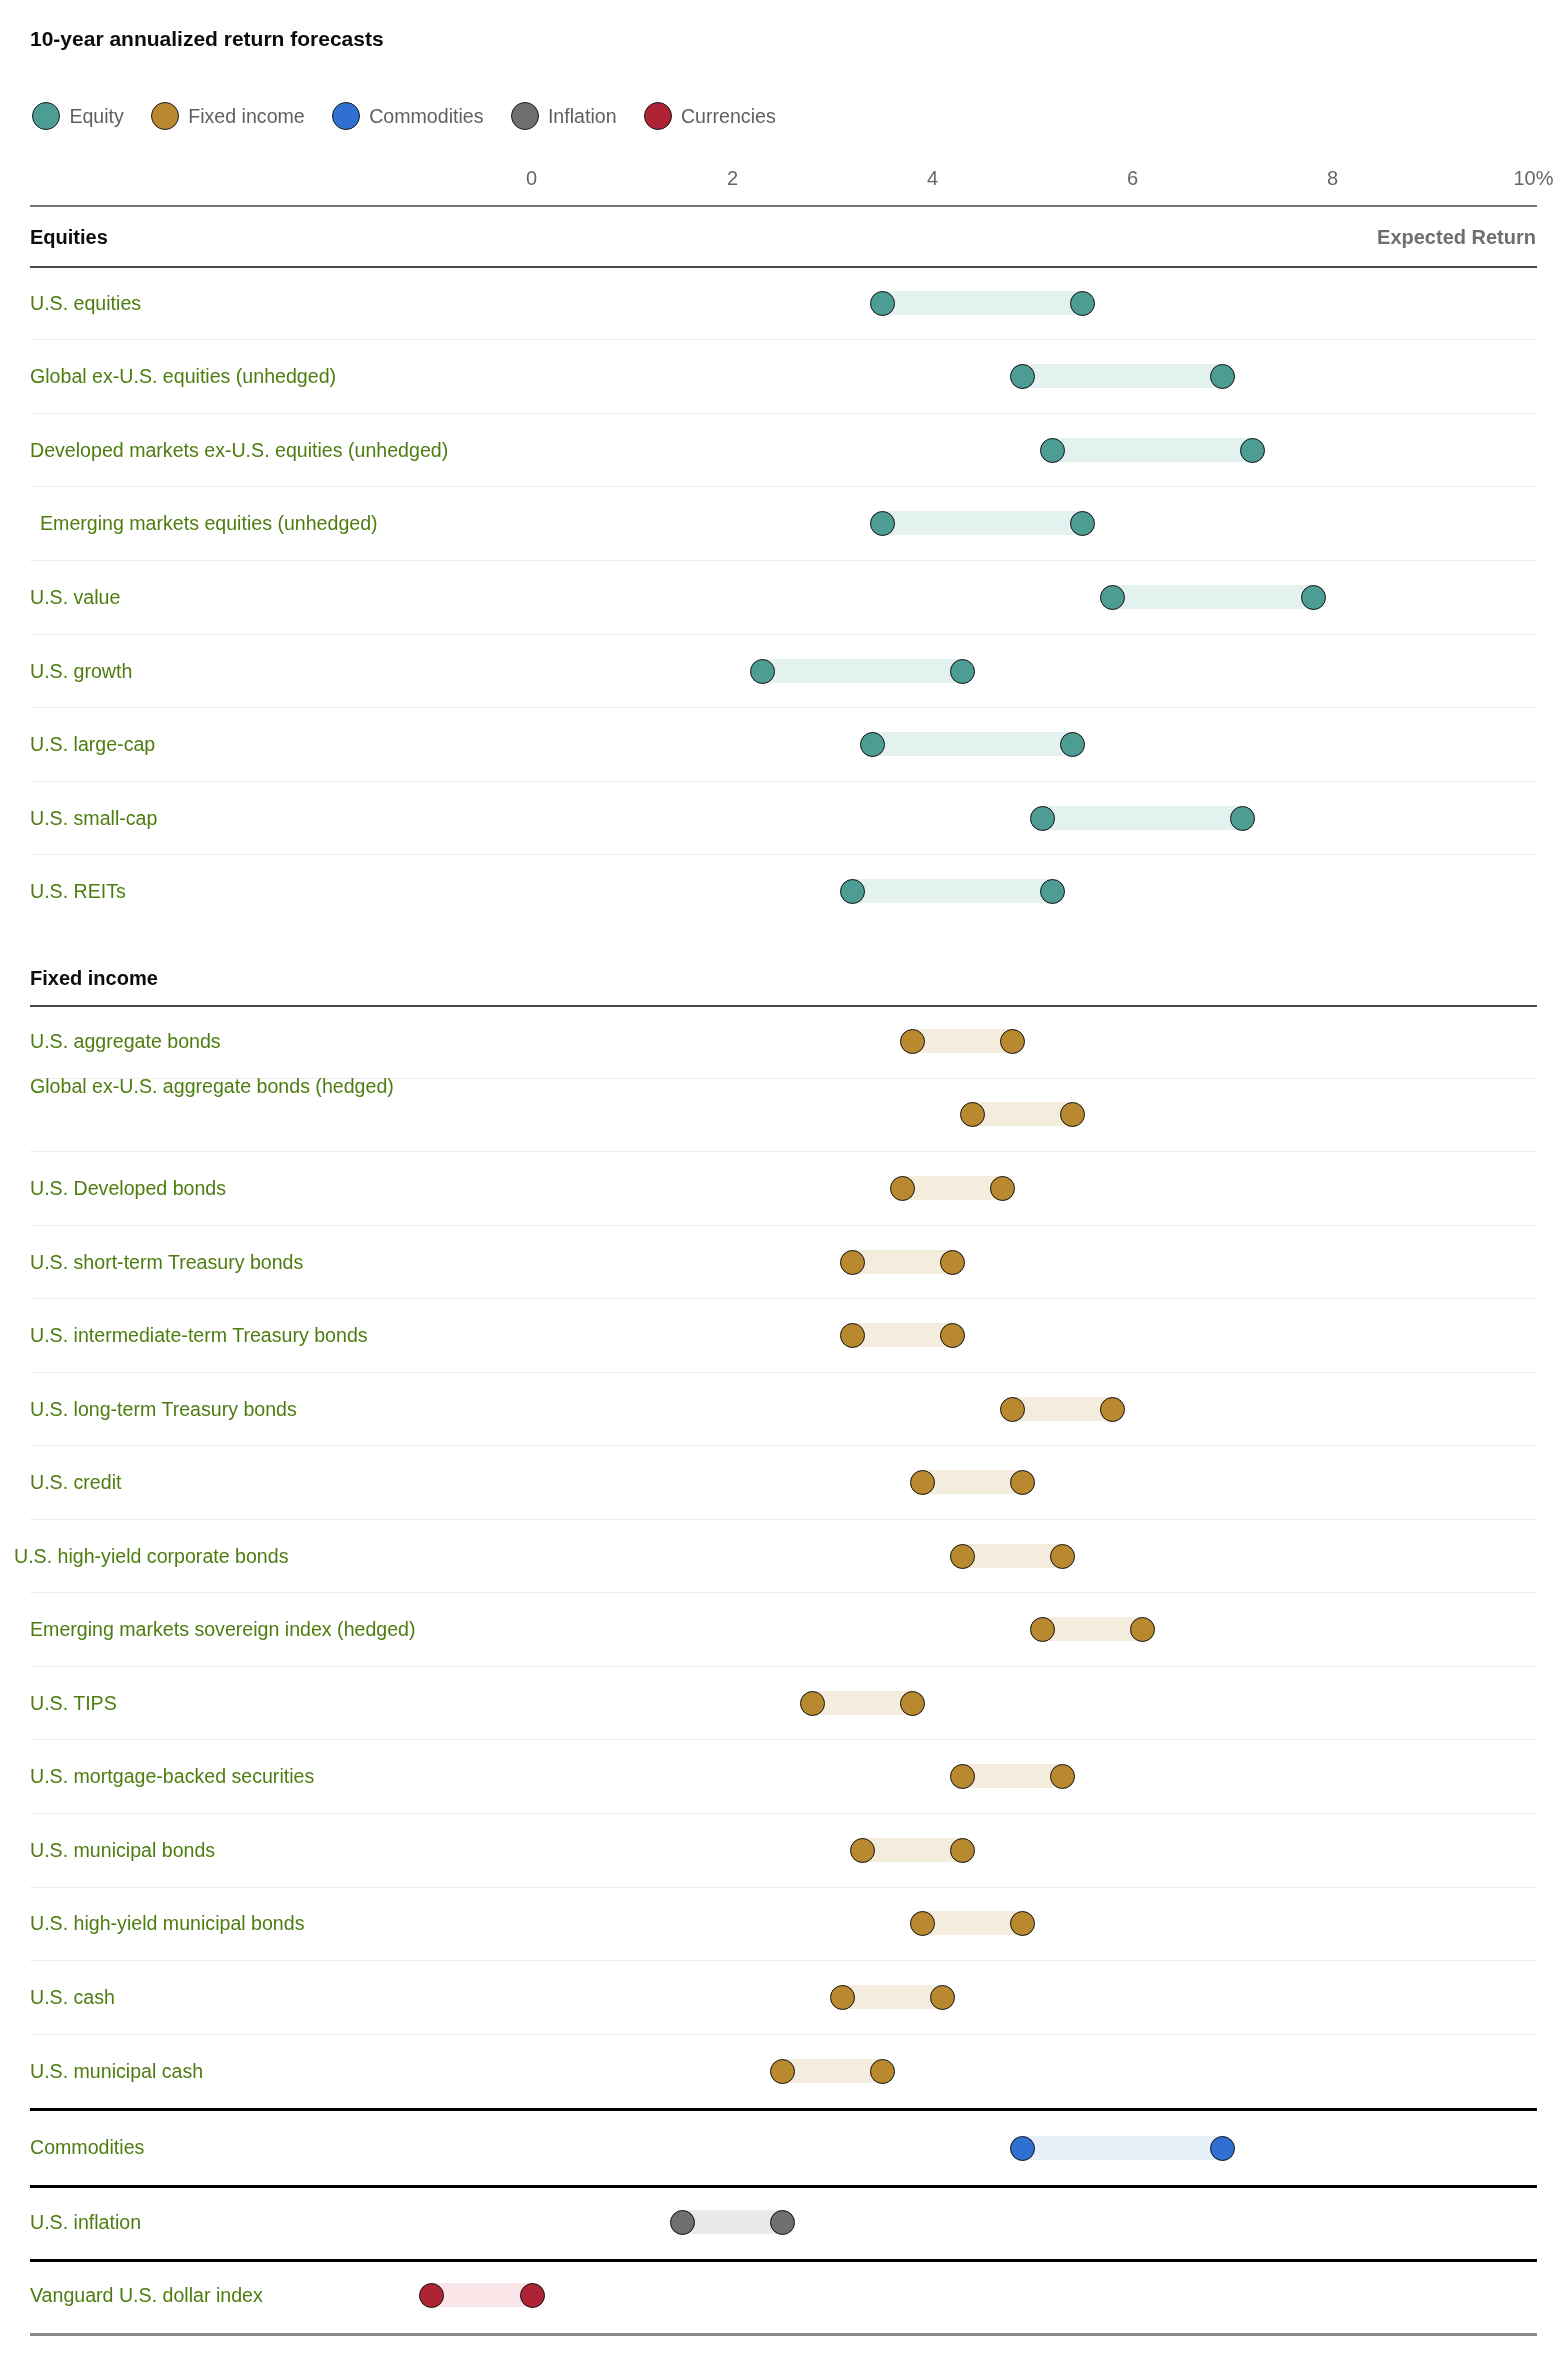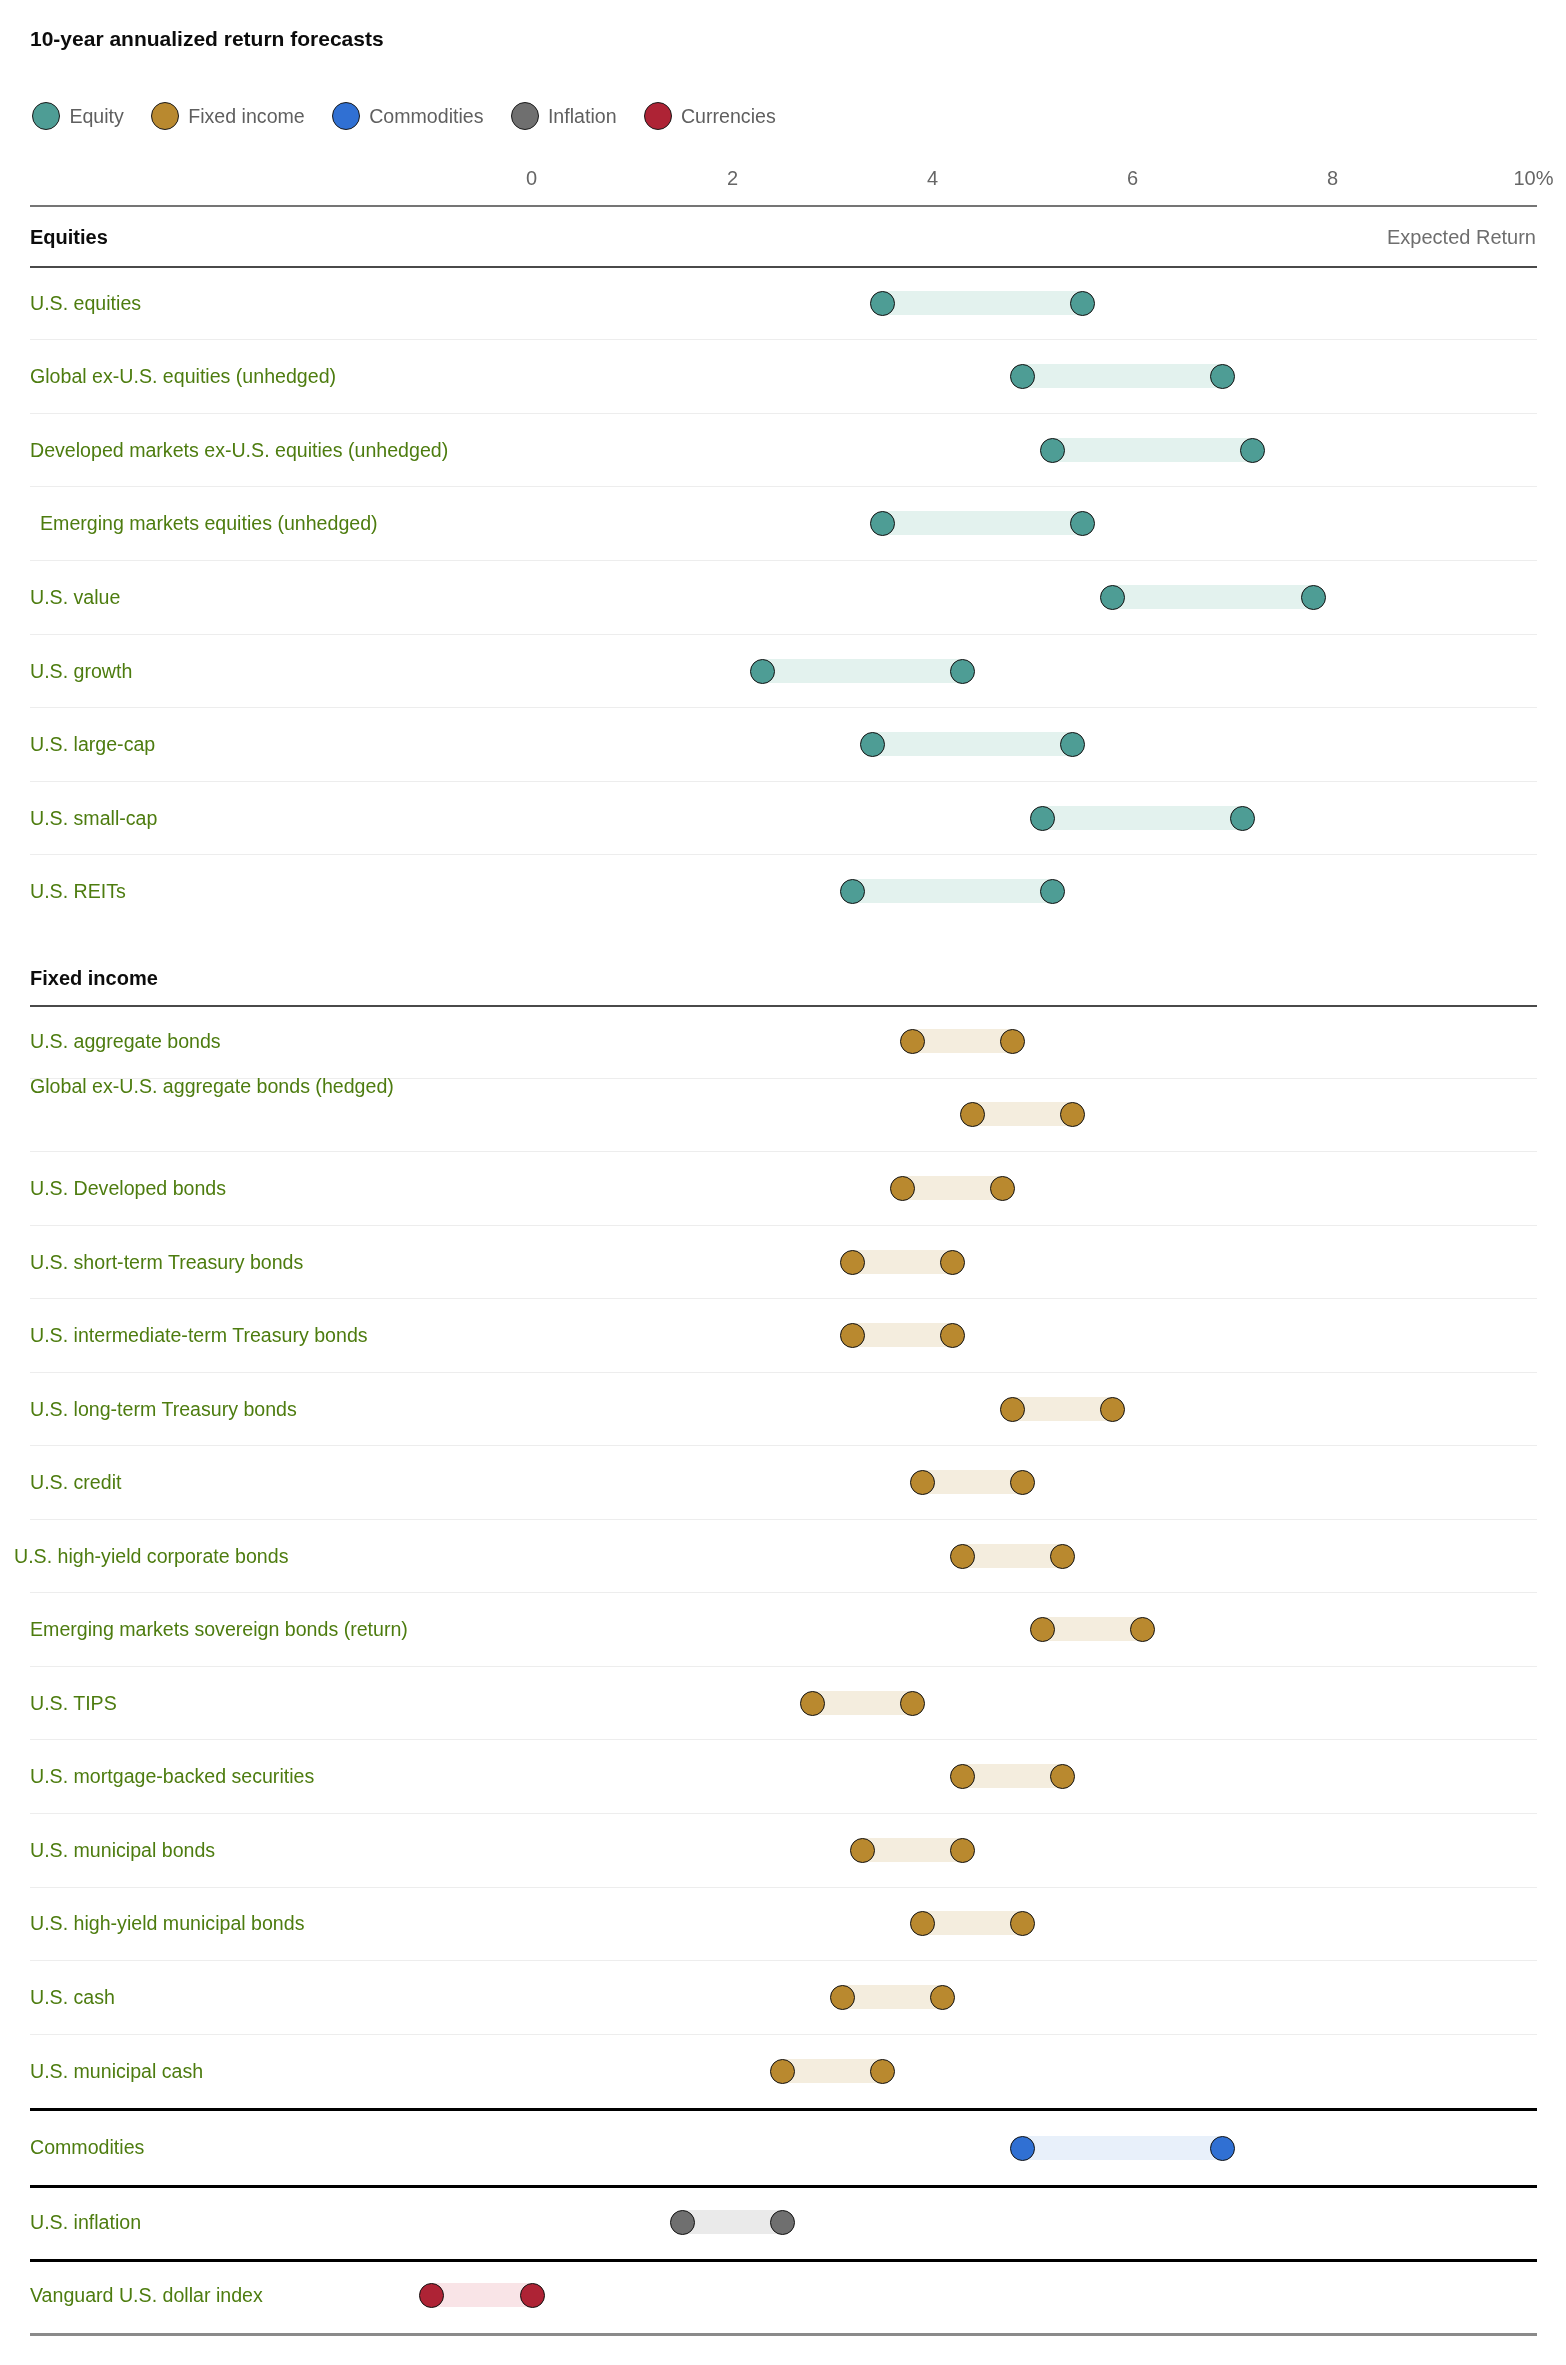--- a/index.html
+++ b/index.html
@@ -8,21 +8,21 @@
   #chart{position:absolute;left:0;top:0;width:1566px;height:2366px;}
   .abs{position:absolute;}
   .title{font-size:21px;font-weight:bold;color:#0c0c0c;white-space:nowrap;}
   .legend{display:flex;align-items:center;gap:27px;}
   .legend-item{display:flex;align-items:center;gap:9.4px;}
   .legend-dot{width:28px;height:28px;border-radius:50%;border:1.3px solid #1a1a1a;box-sizing:border-box;}
   .legend-label{font-size:19.6px;color:#5f5f5f;white-space:nowrap;}
   .tick{font-size:20px;color:#666;text-align:center;width:61px;}
   .hline{height:2px;}
   .sec-header{font-size:20px;font-weight:bold;color:#0c0c0c;white-space:nowrap;line-height:27px;}
-  .axis-caption{font-size:20px;font-weight:normal;color:#6e6e6e;white-space:nowrap;line-height:27px;}
+  .axis-caption{font-size:20px;font-weight:bold;color:#6e6e6e;white-space:nowrap;line-height:27px;}
   .row-label{font-size:19.6px;color:#4d7c0f;white-space:nowrap;line-height:28px;}
   .range-bar{height:24px;}
   .dot{width:25px;height:25px;border-radius:50%;border:1.3px solid #121212;box-sizing:border-box;}
 </style>
 </head>
 <body>
 
 <div id="chart">
   <div class="abs title" style="left:30px;top:27px;">10-year annualized return forecasts</div>
   <div id="legend" class="abs legend" style="left:32px;top:101px;height:30px;">
@@ -172,21 +172,21 @@
       </div>
       <div class="abs hline" style="left: 30px; top: 1519px; width: 1507px; height: 1.3px; background: rgb(237, 237, 237);"></div>
       <div class="abs" style="left: 0px; top: 0px; width: 0px; height: 0px;">
         <div class="abs row-label" style="left: 14px; top: 1542px;">U.S. high-yield corporate bonds</div>
         <div class="abs range-bar" style="left: 962px; top: 1544px; width: 100px; background: rgb(244, 237, 222);"></div>
         <div class="abs dot" style="left: 950px; top: 1544px; background: rgb(185, 137, 47);"></div>
         <div class="abs dot" style="left: 1050px; top: 1544px; background: rgb(185, 137, 47);"></div>
       </div>
       <div class="abs hline" style="left: 30px; top: 1592px; width: 1507px; height: 1.3px; background: rgb(237, 237, 237);"></div>
       <div class="abs" style="left: 0px; top: 0px; width: 0px; height: 0px;">
-        <div class="abs row-label" style="left: 30px; top: 1615px;">Emerging markets sovereign bonds (return)</div>
+        <div class="abs row-label" style="left: 30px; top: 1615px;">Emerging markets sovereign index (hedged)</div>
         <div class="abs range-bar" style="left: 1042px; top: 1617px; width: 100px; background: rgb(244, 237, 222);"></div>
         <div class="abs dot" style="left: 1030px; top: 1617px; background: rgb(185, 137, 47);"></div>
         <div class="abs dot" style="left: 1130px; top: 1617px; background: rgb(185, 137, 47);"></div>
       </div>
       <div class="abs hline" style="left: 30px; top: 1666px; width: 1507px; height: 1.3px; background: rgb(237, 237, 237);"></div>
       <div class="abs" style="left: 0px; top: 0px; width: 0px; height: 0px;">
         <div class="abs row-label" style="left: 30px; top: 1689px;">U.S. TIPS</div>
         <div class="abs range-bar" style="left: 812px; top: 1691px; width: 100px; background: rgb(244, 237, 222);"></div>
         <div class="abs dot" style="left: 800px; top: 1691px; background: rgb(185, 137, 47);"></div>
         <div class="abs dot" style="left: 900px; top: 1691px; background: rgb(185, 137, 47);"></div>

